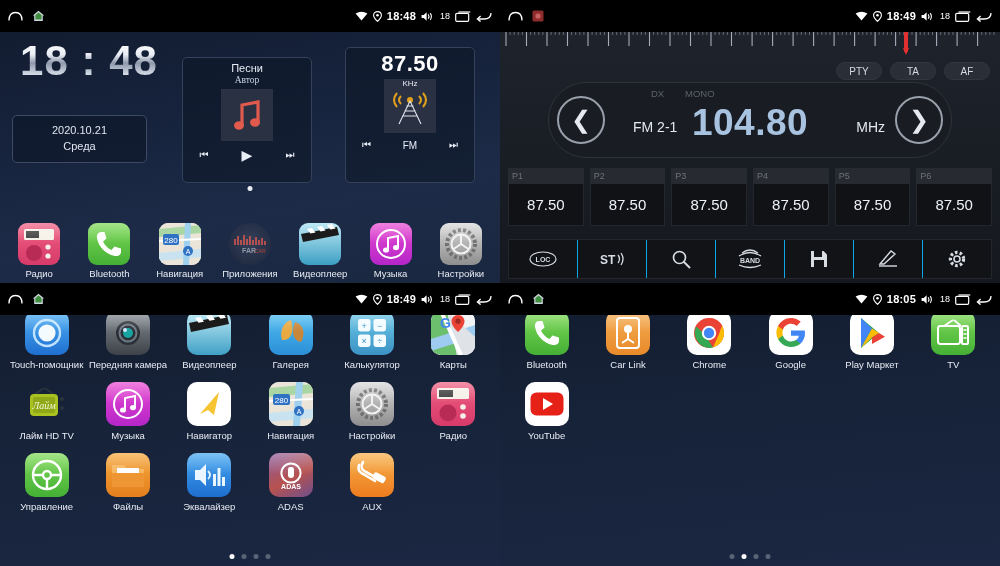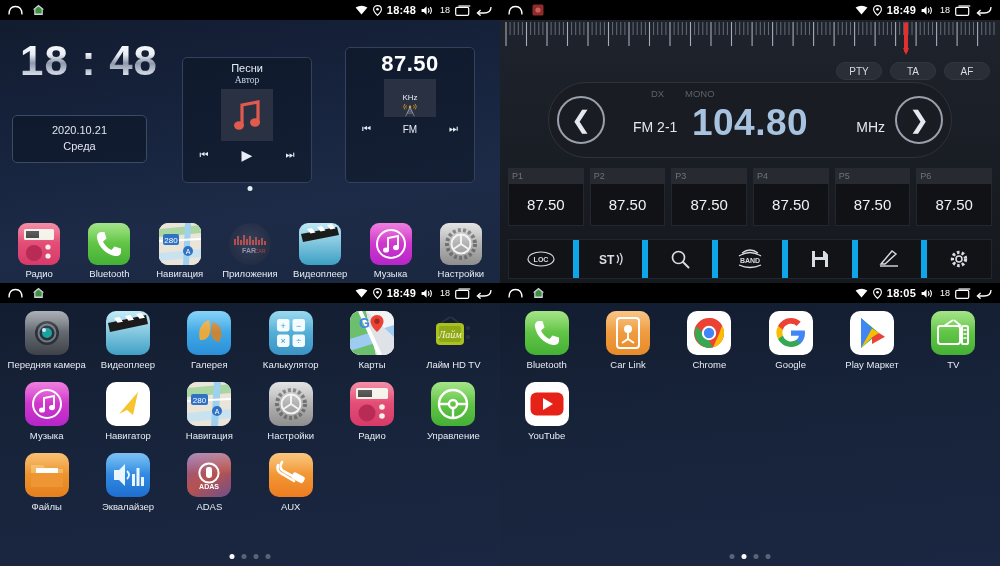--- a/index.html
+++ b/index.html
@@ -13,21 +13,21 @@
     width: 1000px; height: 566px;
     display: grid;
     grid-template-columns: 500px 500px;
     grid-template-rows: 283px 283px;
     background: #ffffff;
   }
   .panel { position: relative; overflow: hidden; width: 500px; height: 283px; }
 
   
   .statusbar {
-    position: absolute; top: 0; left: 0; right: 0; height: 20px;
+    position: absolute; top: 0; left: 0; right: 0; height: 32px;
     background: #000; display: flex; align-items: center;
     padding: 0 8px; z-index: 20;
   }
   .sb-left { display: flex; align-items: center; gap: 9px; }
   .sb-right { margin-left: auto; display: flex; align-items: center; gap: 5px; }
   .sb-time { color: #fff; font-size: 11px; font-weight: bold; letter-spacing: .2px; }
   .sb-vol { color: #fff; font-size: 9px; }
   .ico { display: inline-flex; align-items: center; justify-content: center; }
 
   
@@ -66,23 +66,23 @@
   .w-ctrls {
     display: flex; align-items: center; justify-content: space-around;
     margin-top: 6px; color: #fff;
   }
   .w-ctrls span { font-size: 10px; color: #e9eef6; }
   .w-freq {
     color: #fff; font-size: 22px; font-weight: bold; text-align: center;
     margin-top: 3px; letter-spacing: .5px;
   }
   .w-tower {
-    width: 52px; height: 38px; margin: 2px auto 0; background: #2a3142;
+    width: 52px; height: 54px; margin: 2px auto 0; background: #2a3142;
     display: flex; flex-direction: column; align-items: center; justify-content: flex-start;
-    padding-top: 14px;
+    padding-top: 0;
   }
   .w-khz { color: #e9eef6; font-size: 8px; }
 
   .page-dot-home {
     position: absolute; left: 50%; transform: translateX(-50%); top: 166px;
     width: 5px; height: 5px; border-radius: 50%; background: #e8ecf3;
   }
 
   
   .dock {
@@ -154,21 +154,21 @@
     height: 42px; background: #101216; border: 1px solid #23262d; border-top: none;
     color: #eef1f6; font-size: 15px; display: flex; align-items: center; justify-content: center;
   }
   .toolbar {
     position: absolute; left: 8px; right: 8px; bottom: 4px; height: 40px;
     background: #111317; border: 1px solid #23262d;
     display: flex; align-items: center;
   }
   .tb-btn {
     flex: 1; height: 100%; display: flex; align-items: center; justify-content: center;
-    color: #dfe3ea; border-right: 6px solid #0ea5e9;
+    color: #dfe3ea; border-right: 1px solid #0ea5e9;
   }
   .tb-btn:last-child { border-right: none; }
 
   
   .drawer {
     background: linear-gradient(175deg,#121c2f 0%,#172339 45%,#1b2742 100%);
   }
   .drawer-body {
     position: absolute; top: 20px; left: 0; right: 0; bottom: 0;
     padding: 8px 6px 0 6px;
@@ -733,20 +733,29 @@
               <path d="M15 2 Q15 8 8 8 H2.2" fill="none" stroke="#fff" stroke-width="1.3"></path>
               <path d="M4.6 5 L1.4 8 L4.6 10.6" fill="none" stroke="#fff" stroke-width="1.3"></path>
             </svg>
         </span>
       </div>
     </div>
 
     <div class="drawer-body">
       <div class="app-grid">
 
+        <div class="app-cell">
+          <div class="app-icon gloss" style="background:linear-gradient(180deg,#4fb0f5,#1f6fd0);">
+            <svg width="30" height="30" viewBox="0 0 30 30">
+                <circle cx="15" cy="15" r="13" fill="none" stroke="#bfe3ff" stroke-width="2.4"></circle>
+                <circle cx="15" cy="15" r="8.6" fill="#f4fbff"></circle>
+              </svg>
+          </div>
+          <div class="app-label">Touch-помощник</div>
+        </div>
 
         <div class="app-cell">
           <div class="app-icon gloss" style="background:linear-gradient(180deg,#8a8f97,#3d4249);">
             <svg width="30" height="30" viewBox="0 0 30 30">
                 <circle cx="15" cy="15" r="12" fill="#2b3036"></circle>
                 <circle cx="15" cy="15" r="8.5" fill="none" stroke="#6f7a86" stroke-width="2"></circle>
                 <circle cx="15" cy="15" r="5" fill="#19a3a0"></circle>
                 <circle cx="12" cy="12" r="2" fill="#cfe9ff"></circle>
               </svg>
           </div>

